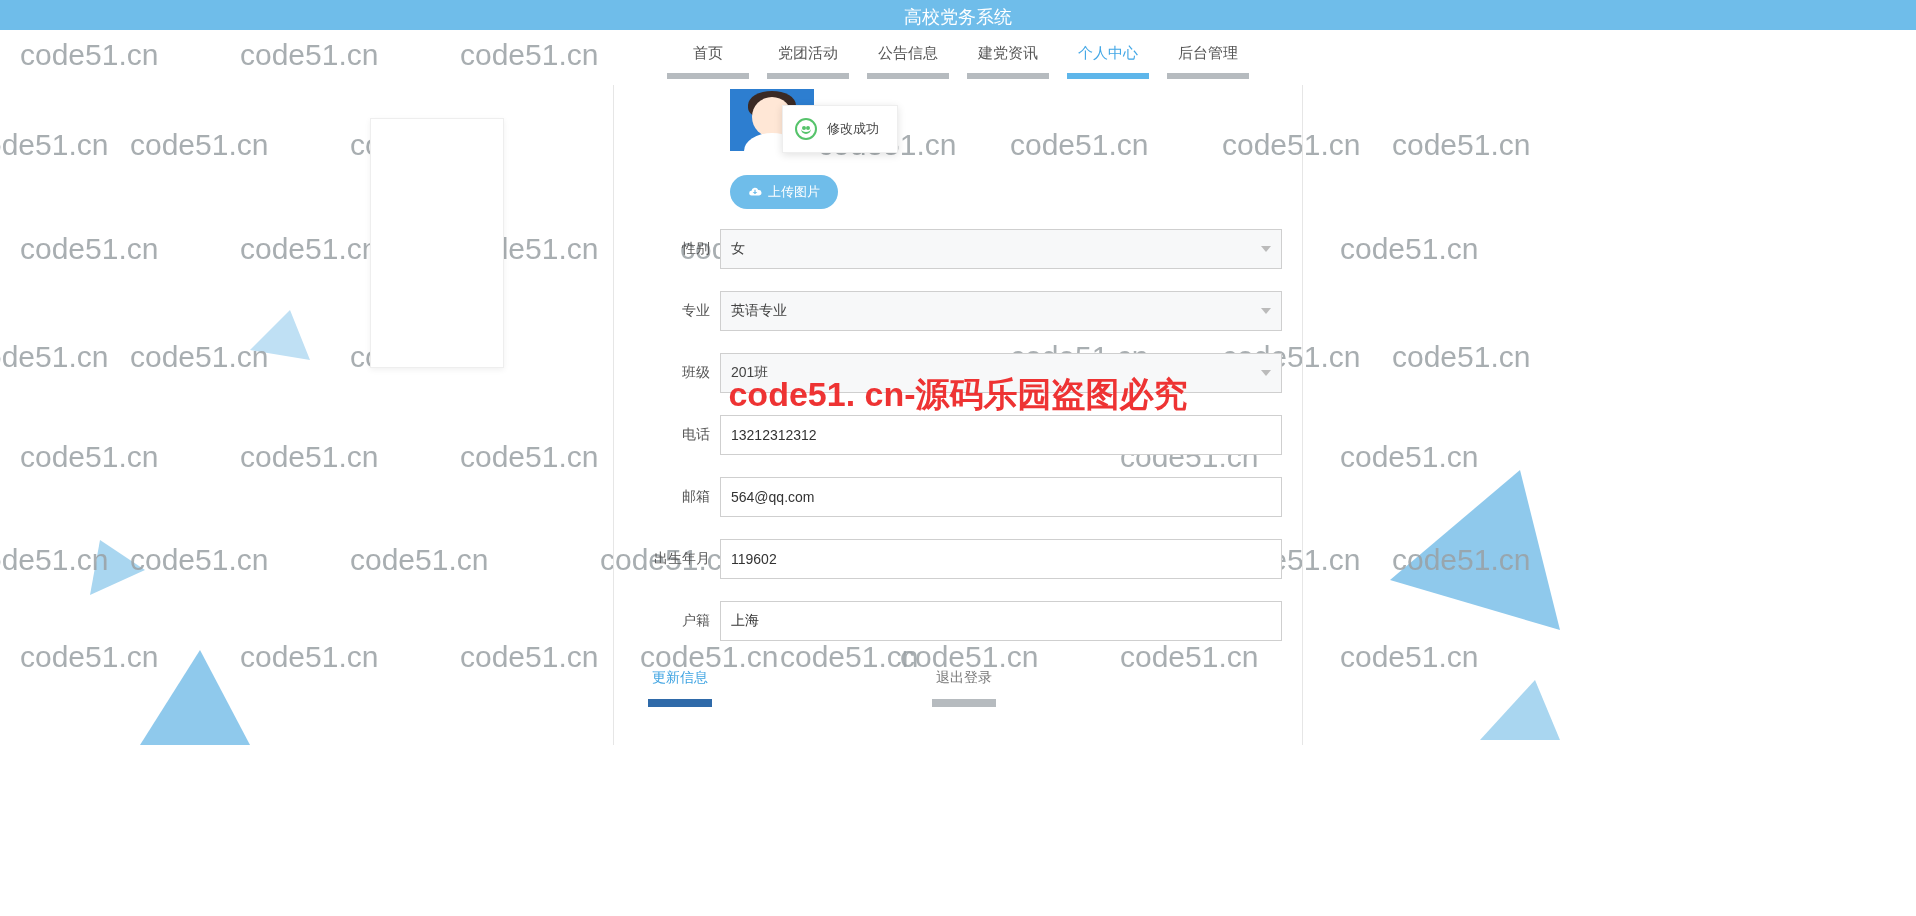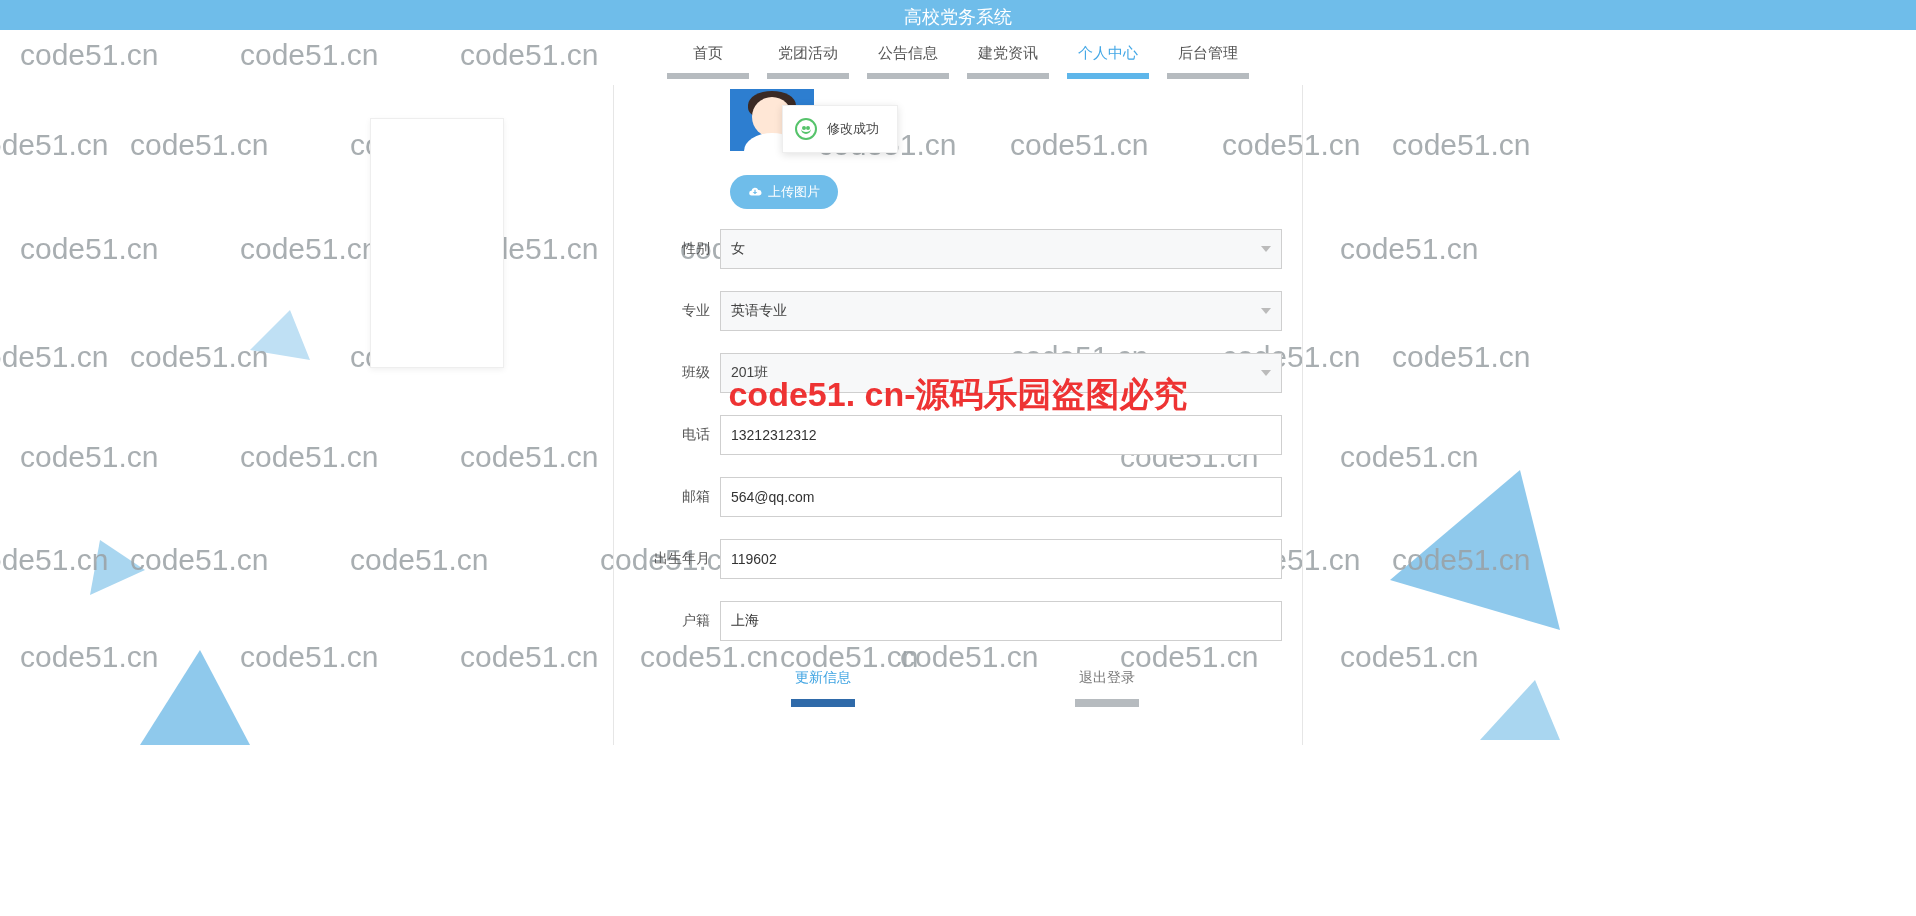--- a/index.html
+++ b/index.html
@@ -70,21 +70,21 @@
     flex: 1; height: 40px; border:1px solid #cfcfcf; background:#fff;
     padding: 0 10px; font-size:14px; display:flex; align-items:center;
     justify-content:space-between;
   }
   .fld input { border:none; outline:none; width:100%; font-size:14px; color:#333; }
   .fld.sel { background:#f7f8f9; }
   .caret {
     width:0;height:0;border-left:5px solid transparent;border-right:5px solid transparent;
     border-top:6px solid #bbb;
   }
-  .btn-row { display:flex; gap:220px; justify-content:center; margin-top:14px;}
+  .btn-row { display:flex; gap:220px; justify-content:flex-start; margin-top:14px;}
   .btn {
     padding: 6px 4px 12px; font-size:14px; cursor:pointer;
     border-bottom: 8px solid transparent;
   }
   .btn.primary { color:#3ea3e2; border-bottom-color:#2f6aa9; }
   .btn.secondary { color:#777; border-bottom-color:#b6bbbf; }
 
   .toast {
     position:absolute; left:168px; top: 20px; background:#fff;
     border:1px solid #eee; box-shadow:0 2px 8px rgba(0,0,0,0.12);

